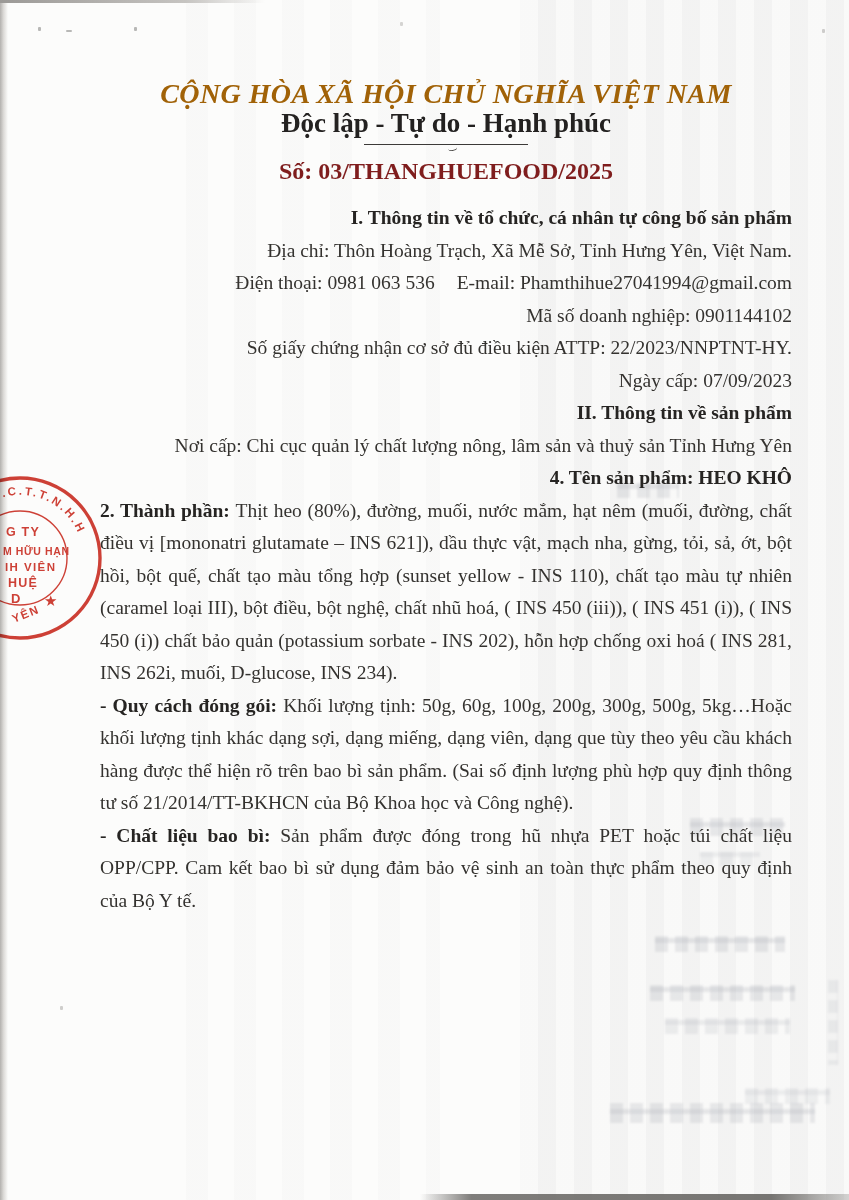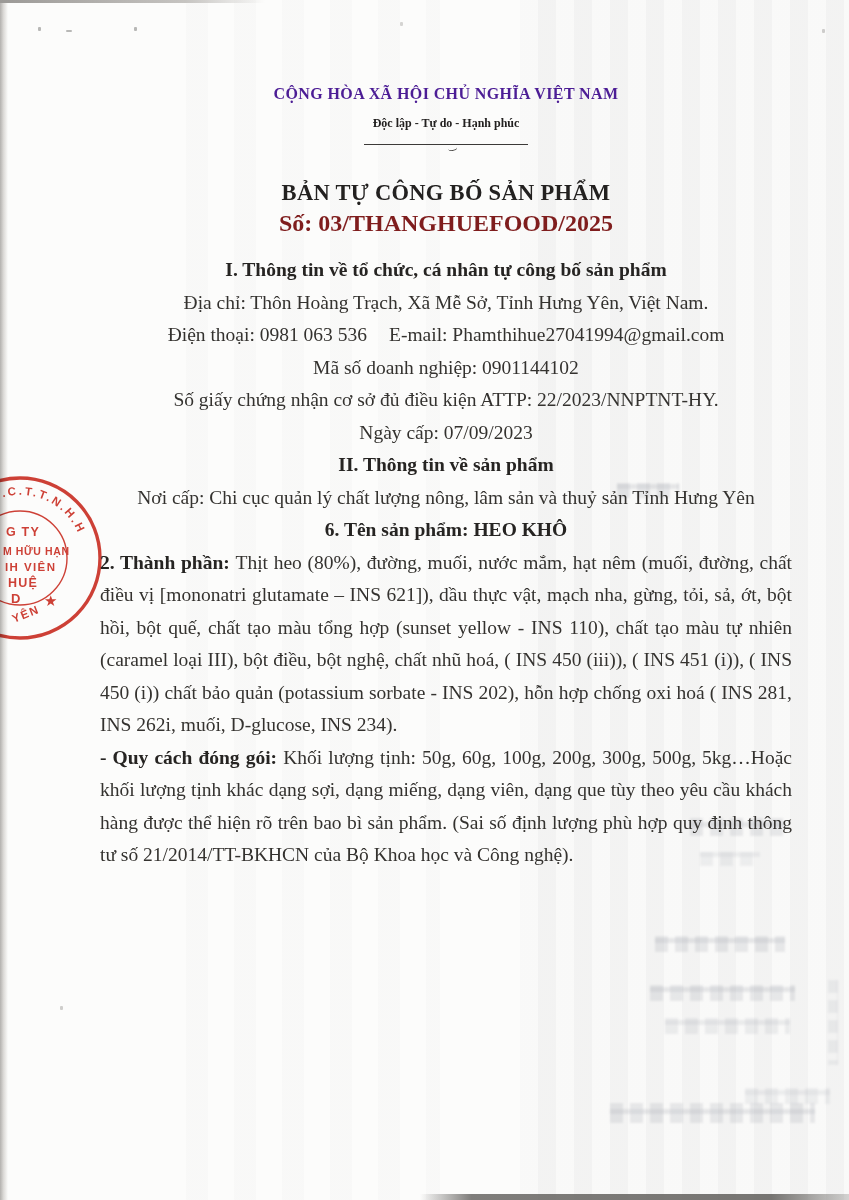--- a/index.html
+++ b/index.html
@@ -37,31 +37,31 @@
     position:absolute; filter:blur(1.1px); opacity:.45; pointer-events:none;
     background-image:
       repeating-linear-gradient(0deg, transparent 0 9px, rgba(115,120,135,0.32) 9px 14px),
       repeating-linear-gradient(90deg, rgba(115,120,135,0.30) 0 13px, transparent 13px 20px);
   }
   .smudge.vert { transform:rotate(90deg); transform-origin:top left; }
 
   
   .content { position:absolute; left:100px; top:80px; width:692px; font-size:19.5px; line-height:32.5px; }
   .header { text-align:center; margin-bottom:16px; }
-  .motto1 { font-weight:bold; font-size:16px; line-height:28px; color:#4c1d95; letter-spacing:.4px; }
-  .motto2 { font-weight:bold; font-size:12px; line-height:30px; color:#232120; }
+  .motto1 { font-weight:bold; font-size:28px; line-height:28px; color:#a16207; letter-spacing:.4px;font-style:italic; }
+  .motto2 { font-weight:bold; font-size:27px; line-height:30px; color:#232120; }
   .rule-wrap { position:relative; height:12px; margin-top:6px; }
   .rule { width:164px; height:0; border-top:1.6px solid #3c3a38; margin:0 auto; }
   .rule-squiggle { position:absolute; left:50%; top:1px; width:9px; height:5px;
     border-bottom:1.5px solid #4a4846; border-radius:0 0 60% 60%; transform:translateX(2px) rotate(-8deg); }
   .title { font-weight:bold; font-size:22.5px; line-height:30px; margin-top:22px; color:#232120; letter-spacing:.3px; }
   .docnum { font-weight:bold; font-size:24px; line-height:30px; color:#7f1d1d; }
 
   p.para { margin:0; text-align:justify; }
-  p.noj { text-align:center; }
+  p.noj { text-align:right; }
   .bold { font-weight:bold; color:#262422; }
   .gap  { display:inline-block; width:22px; }
 
   
   .stamp { position:absolute; left:0; top:470px; mix-blend-mode:multiply; opacity:.95; }
   .stamp text { font-family:"Liberation Sans","DejaVu Sans",sans-serif; font-weight:bold; }
 </style>
 </head>
 <body>
 
@@ -109,31 +109,31 @@
 
   <div class="content">
 
     <div class="header">
       <div class="motto1">CỘNG HÒA XÃ HỘI CHỦ NGHĨA VIỆT NAM</div>
       <div class="motto2">Độc lập - Tự do - Hạnh phúc</div>
       <div class="rule-wrap">
         <div class="rule"></div>
         <div class="rule-squiggle"></div>
       </div>
-      <div class="title">BẢN TỰ CÔNG BỐ SẢN PHẨM</div>
       <div class="docnum">Số: 03/THANGHUEFOOD/2025</div>
     </div>
 
     <p class="para noj bold">I. Thông tin về tổ chức, cá nhân tự công bố sản phẩm</p>
     <p class="para noj">Địa chỉ: Thôn Hoàng Trạch, Xã Mễ Sở, Tỉnh Hưng Yên, Việt Nam.</p>
     <p class="para noj"><span>Điện thoại: 0981 063 536</span><span class="gap"></span><span>E-mail: Phamthihue27041994@gmail.com</span></p>
     <p class="para noj">Mã số doanh nghiệp: 0901144102</p>
     <p class="para noj">Số giấy chứng nhận cơ sở đủ điều kiện ATTP: 22/2023/NNPTNT-HY.</p>
     <p class="para noj">Ngày cấp: 07/09/2023</p>
     <p class="para noj bold">II. Thông tin về sản phẩm</p>
 
     <p class="para noj">Nơi cấp: Chi cục quản lý chất lượng nông, lâm sản và thuỷ sản Tỉnh Hưng Yên</p>
-    <p class="para noj"><span class="bold">6. Tên sản phẩm: </span><span class="bold">HEO KHÔ</span></p>
+    <p class="para noj"><span class="bold">4. Tên sản phẩm: </span><span class="bold">HEO KHÔ</span></p>
     <p class="para"><span class="bold">2. Thành phần: </span><span>Thịt heo (80%), đường, muối, nước mắm, hạt nêm (muối, đường, chất điều vị [mononatri glutamate – INS 621]), dầu thực vật, mạch nha, gừng, tỏi, sả, ớt, bột hồi, bột quế, chất tạo màu tổng hợp (sunset yellow - INS 110), chất tạo màu tự nhiên (caramel loại III), bột điều, bột nghệ, chất nhũ hoá, ( INS 450 (iii)), ( INS 451 (i)), ( INS 450 (i)) chất bảo quản (potassium sorbate - INS 202), hỗn hợp chống oxi hoá ( INS 281, INS 262i, muối, D-glucose, INS 234).</span></p>
     <p class="para"><span class="bold">- Quy cách đóng gói: </span><span>Khối lượng tịnh: 50g, 60g, 100g, 200g, 300g, 500g, 5kg…Hoặc khối lượng tịnh khác dạng sợi, dạng miếng, dạng viên, dạng que tùy theo yêu cầu khách hàng được thể hiện rõ trên bao bì sản phẩm. (Sai số định lượng phù hợp quy định thông tư số 21/2014/TT-BKHCN của Bộ Khoa học và Công nghệ).</span></p>
+    <p class="para"><span class="bold">- Chất liệu bao bì: </span><span>Sản phẩm được đóng trong hũ nhựa PET hoặc túi chất liệu OPP/CPP. Cam kết bao bì sử dụng đảm bảo vệ sinh an toàn thực phẩm theo quy định của Bộ Y tế.</span></p>
 
   </div>
 </div>
 
 </body></html>

